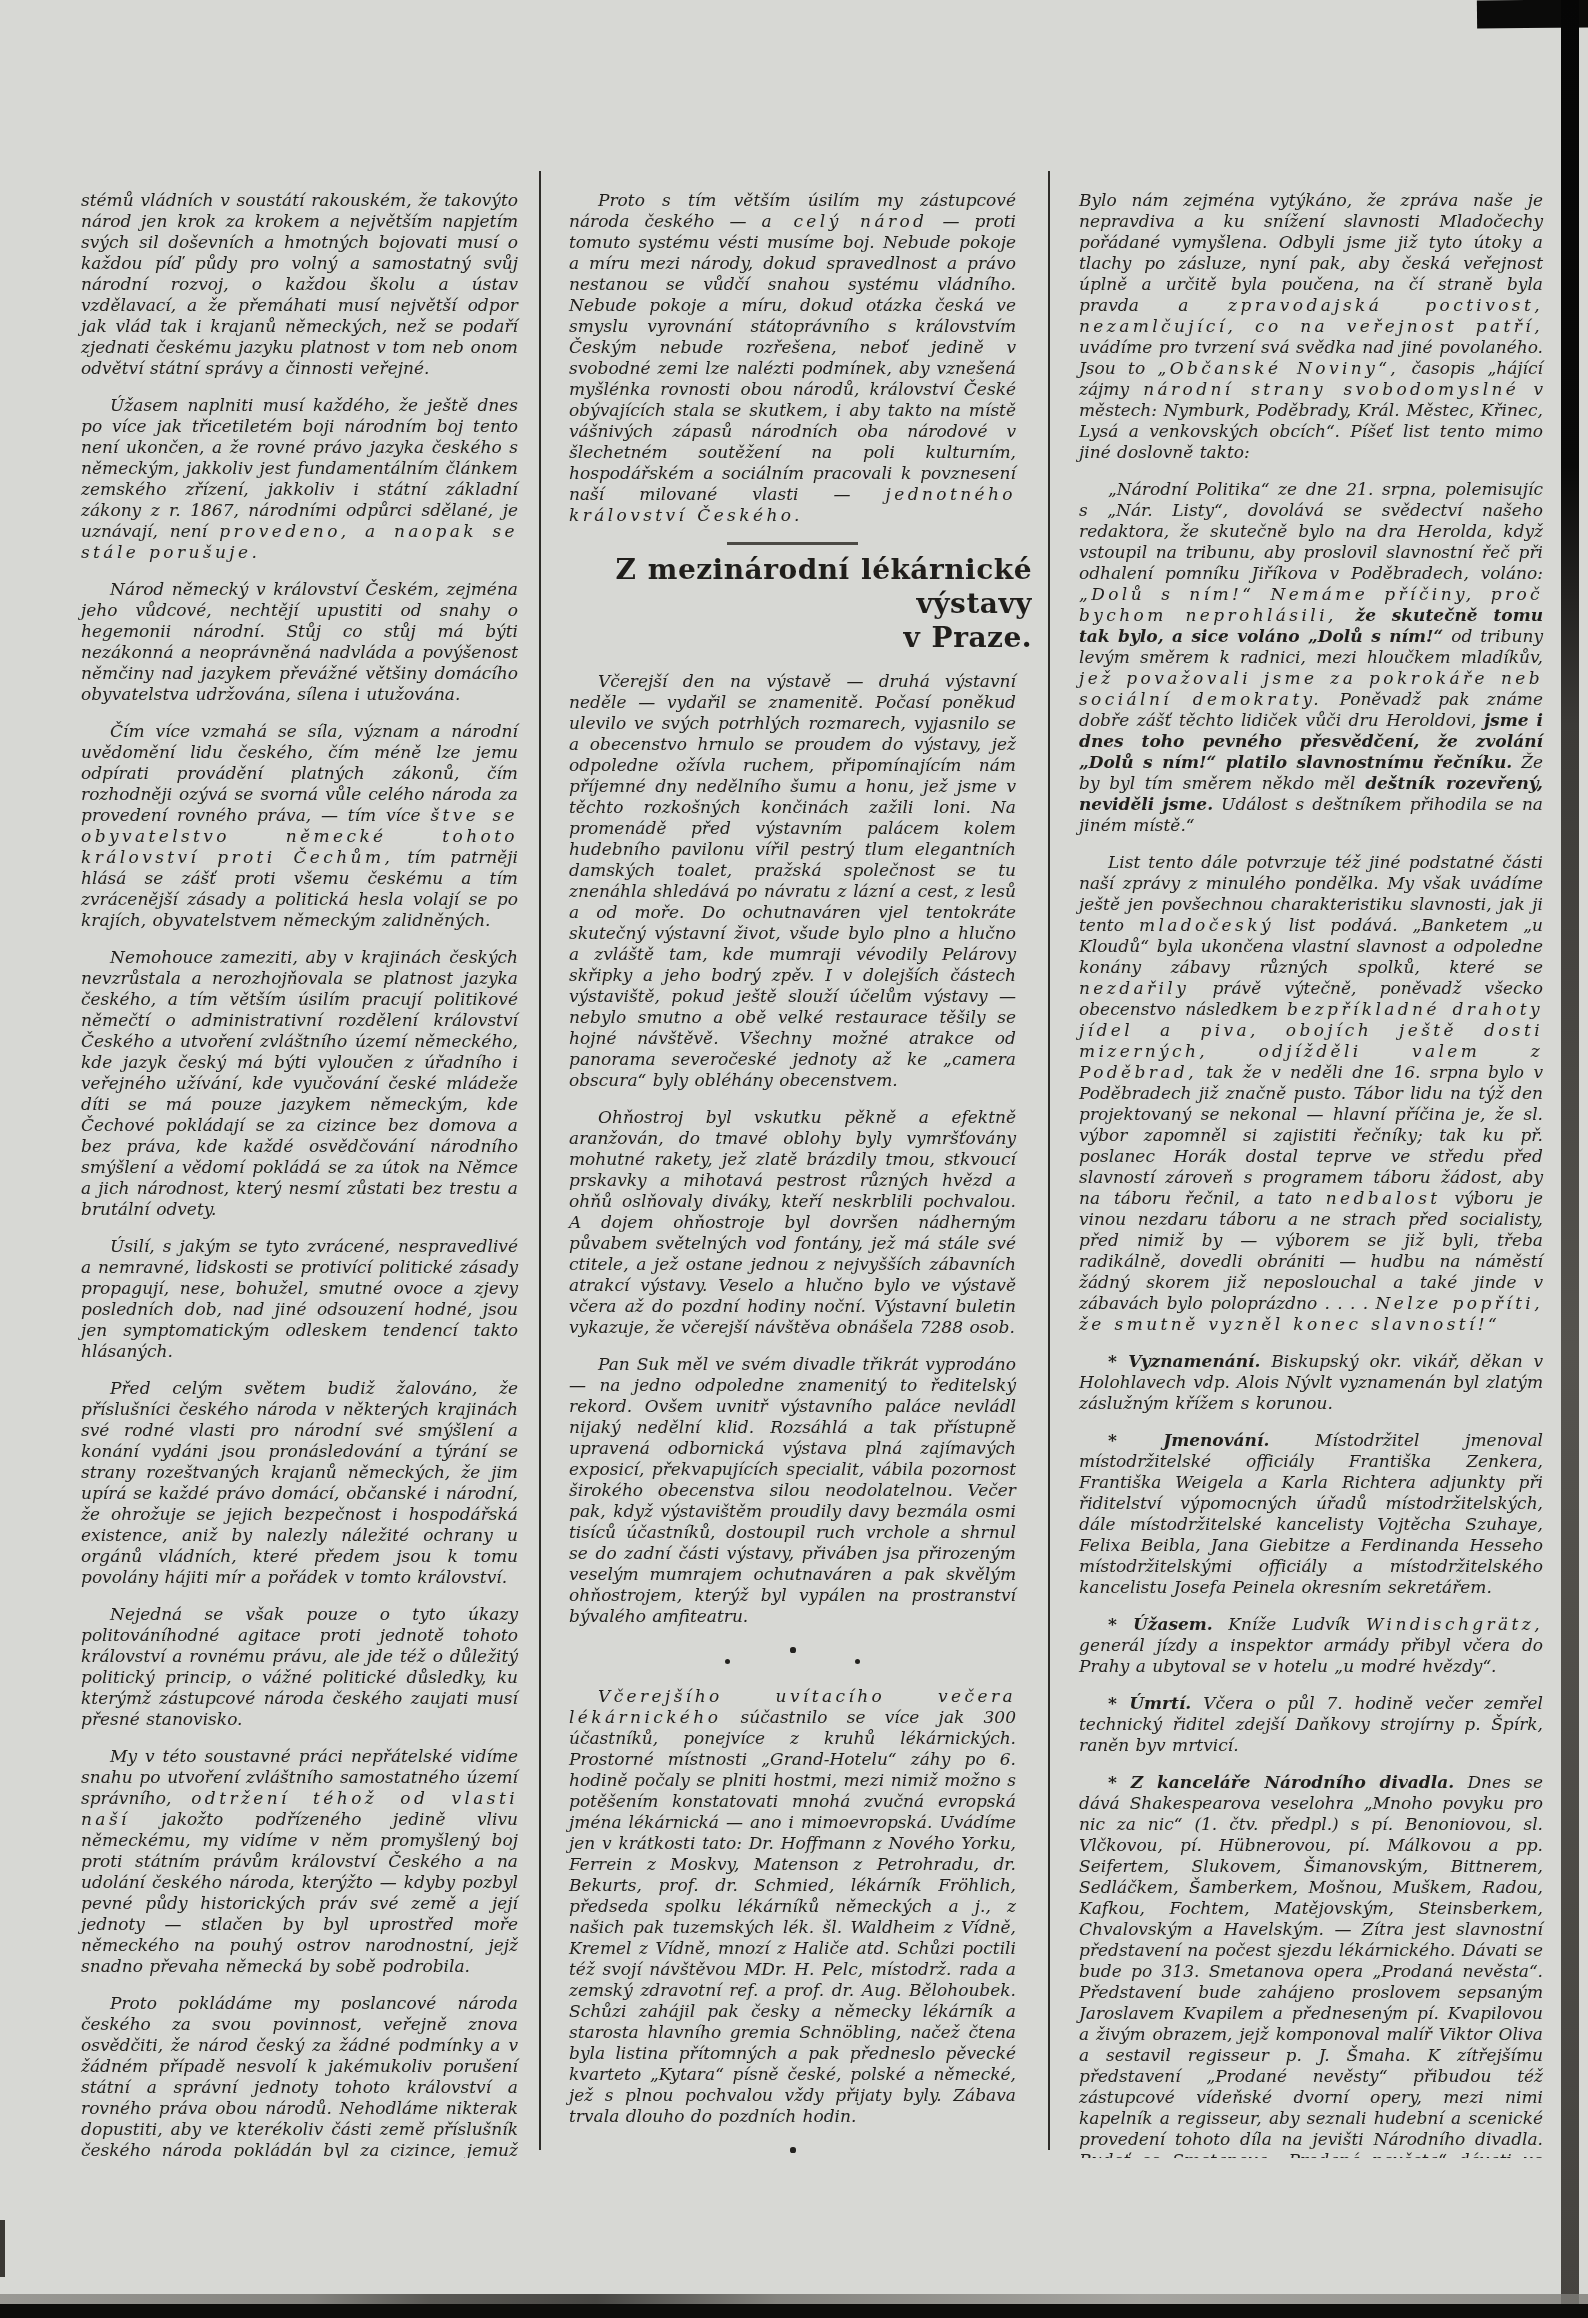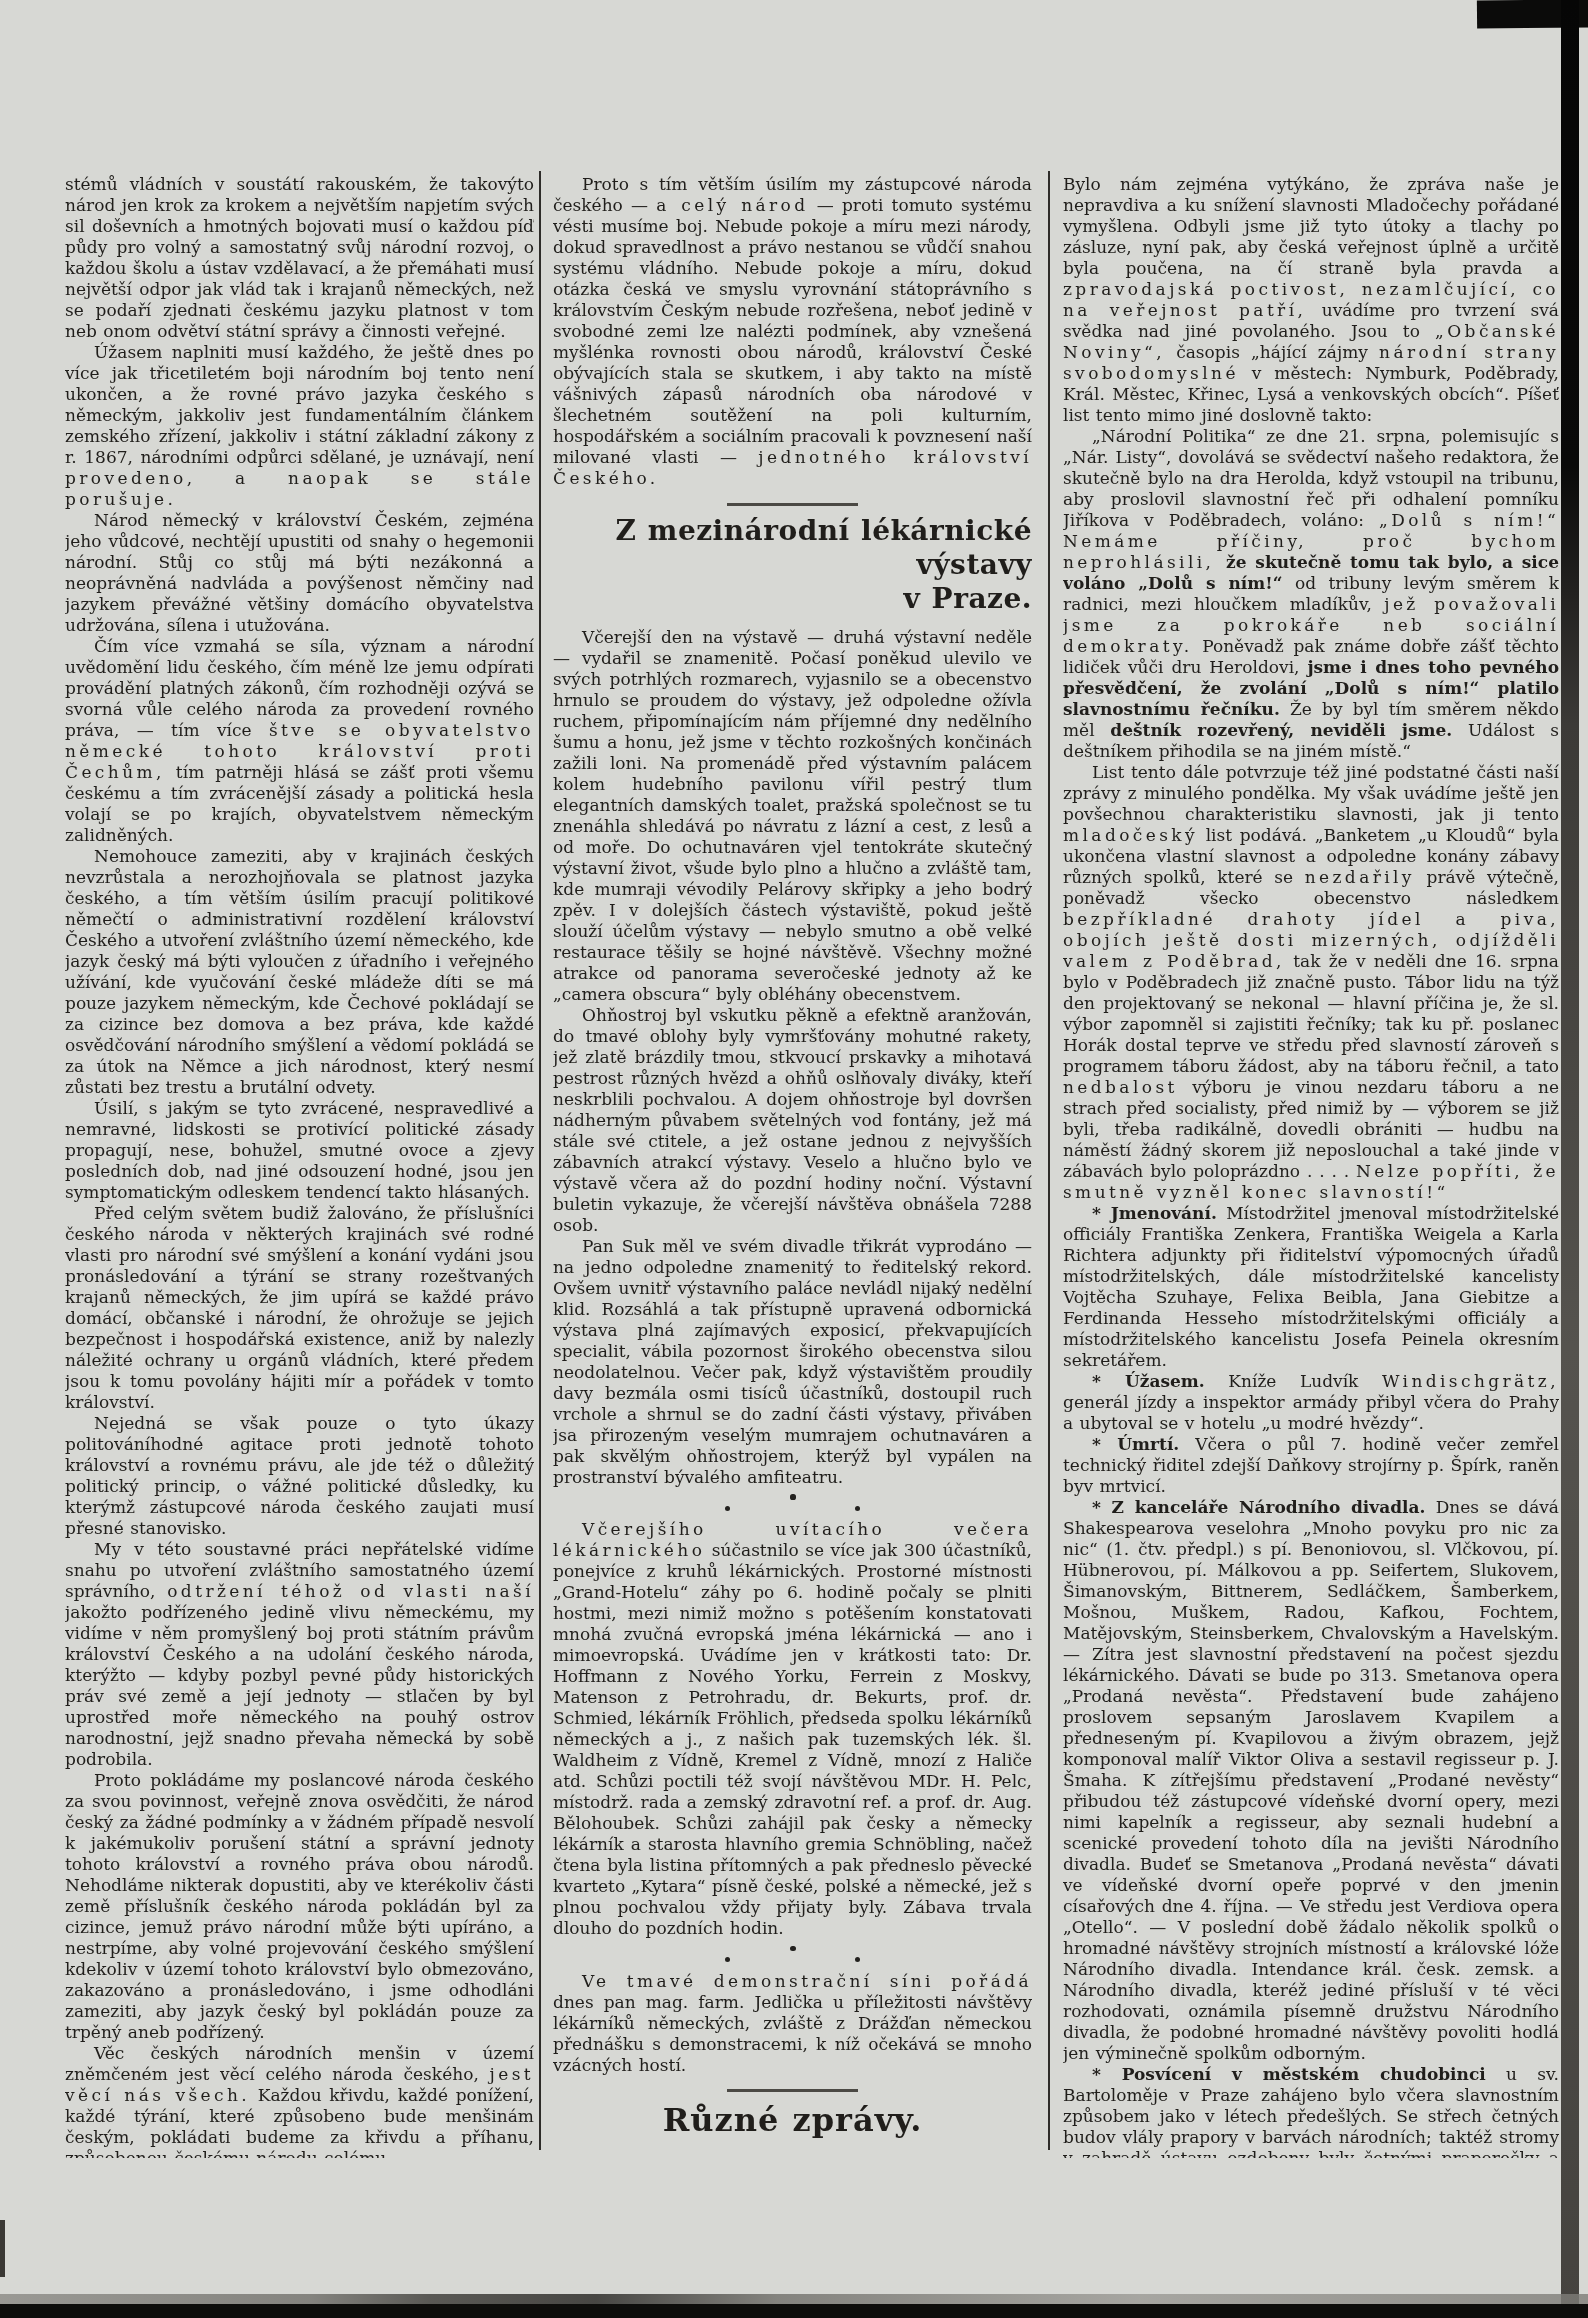--- a/index.html
+++ b/index.html
@@ -10,21 +10,21 @@
     color:#201e1b;
   }
   .column{
     position:absolute;top:174px;height:1984px;overflow:hidden;
     text-align:justify;font-size:17px;line-height:21px;
     word-spacing:1px;
   }
   #col1{left:65px;width:469px;}
   #col2{left:553px;width:479px;}
   #col3{left:1063px;width:496px;}
-  .para{margin:0;text-indent:29px;}
+  .para{margin:16px;text-indent:29px;font-style:italic;}
   .para.noindent{text-indent:0;}
   .seg-spaced{letter-spacing:3.4px;}
   .seg-bold{font-weight:bold;}
   .headline1{
     text-align:right;font-weight:bold;font-size:28px;line-height:34px;
     margin:8.3px 0 11.4px;text-indent:0;white-space:pre-line;letter-spacing:0.5px;
   }
   .headline2{
     text-align:center;font-weight:bold;font-size:32px;line-height:36px;
     margin:9.3px 0 7.3px;text-indent:0;letter-spacing:1px;
@@ -89,20 +89,21 @@
     </div>
     <p class="para"><span class="seg-spaced">Ve tmavé demonstrační síni pořádá</span><span> dnes pan mag. farm. Jedlička u příležitosti návštěvy lékárníků německých, zvláště z Drážďan německou přednášku s demonstracemi, k níž očekává se mnoho vzácných hostí.</span></p>
     <div class="rule-center"></div>
     <div class="headline2">Různé zprávy.</div>
   </div>
 <div id="divider2" class="v-divider"></div>
 <div id="col3" class="column">
     <p class="para noindent"><span>Bylo nám zejména vytýkáno, že zpráva naše je nepravdiva a ku snížení slavnosti Mladočechy pořádané vymyšlena. Odbyli jsme již tyto útoky a tlachy po zásluze, nyní pak, aby česká veřejnost úplně a určitě byla poučena, na čí straně byla pravda a </span><span class="seg-spaced">zpravodajská poctivost, nezamlčující, co na veřejnost patří,</span><span> uvádíme pro tvrzení svá svědka nad jiné povolaného. Jsou to </span><span class="seg-spaced">„Občanské Noviny“,</span><span> časopis „hájící zájmy </span><span class="seg-spaced">národní strany svobodomyslné</span><span> v městech: Nymburk, Poděbrady, Král. Městec, Křinec, Lysá a venkovských obcích“. Píšeť list tento mimo jiné doslovně takto:</span></p>
     <p class="para"><span>„Národní Politika“ ze dne 21. srpna, polemisujíc s „Nár. Listy“, dovolává se svědectví našeho redaktora, že skutečně bylo na dra Herolda, když vstoupil na tribunu, aby proslovil slavnostní řeč při odhalení pomníku Jiříkova v Poděbradech, voláno: </span><span class="seg-spaced">„Dolů s ním!“ Nemáme příčiny, proč bychom neprohlásili, </span><span class="seg-bold">že skutečně tomu tak bylo, a sice voláno „Dolů s ním!“</span><span> od tribuny levým směrem k radnici, mezi hloučkem mladíkův, </span><span class="seg-spaced">jež považovali jsme za pokrokáře neb sociální demokraty.</span><span> Poněvadž pak známe dobře zášť těchto lidiček vůči dru Heroldovi, </span><span class="seg-bold">jsme i dnes toho pevného přesvědčení, že zvolání „Dolů s ním!“ platilo slavnostnímu řečníku.</span><span> Že by byl tím směrem někdo měl </span><span class="seg-bold">deštník rozevřený, neviděli jsme.</span><span> Událost s deštníkem přihodila se na jiném místě.“</span></p>
     <p class="para"><span>List tento dále potvrzuje též jiné podstatné části naší zprávy z minulého pondělka. My však uvádíme ještě jen povšechnou charakteristiku slavnosti, jak ji tento </span><span class="seg-spaced">mladočeský</span><span> list podává. „Banketem „u Kloudů“ byla ukončena vlastní slavnost a odpoledne konány zábavy různých spolků, které se </span><span class="seg-spaced">nezdařily</span><span> právě výtečně, poněvadž všecko obecenstvo následkem </span><span class="seg-spaced">bezpříkladné drahoty jídel a piva, obojích ještě dosti mizerných, odjížděli valem z Poděbrad,</span><span> tak že v neděli dne 16. srpna bylo v Poděbradech již značně pusto. Tábor lidu na týž den projektovaný se nekonal — hlavní příčina je, že sl. výbor zapomněl si zajistiti řečníky; tak ku př. poslanec Horák dostal teprve ve středu před slavností zároveň s programem táboru žádost, aby na táboru řečnil, a tato </span><span class="seg-spaced">nedbalost</span><span> výboru je vinou nezdaru táboru a ne strach před socialisty, před nimiž by — výborem se již byli, třeba radikálně, dovedli obrániti — hudbu na náměstí žádný skorem již neposlouchal a také jinde v zábavách bylo poloprázdno . . . . </span><span class="seg-spaced">Nelze popříti, že smutně vyzněl konec slavností!“</span></p>
+    <p class="para"><span class="seg-bold">* Vyznamenání.</span><span> Biskupský okr. vikář, děkan v Holohlavech vdp. Alois Nývlt vyznamenán byl zlatým záslužným křížem s korunou.</span></p>
     <p class="para"><span class="seg-bold">* Jmenování.</span><span> Místodržitel jmenoval místodržitelské officiály Františka Zenkera, Františka Weigela a Karla Richtera adjunkty při řiditelství výpomocných úřadů místodržitelských, dále místodržitelské kancelisty Vojtěcha Szuhaye, Felixa Beibla, Jana Giebitze a Ferdinanda Hesseho místodržitelskými officiály a místodržitelského kancelistu Josefa Peinela okresním sekretářem.</span></p>
     <p class="para"><span class="seg-bold">* Úžasem.</span><span> Kníže Ludvík </span><span class="seg-spaced">Windischgrätz,</span><span> generál jízdy a inspektor armády přibyl včera do Prahy a ubytoval se v hotelu „u modré hvězdy“.</span></p>
     <p class="para"><span class="seg-bold">* Úmrtí.</span><span> Včera o půl 7. hodině večer zemřel technický řiditel zdejší Daňkovy strojírny p. Špírk, raněn byv mrtvicí.</span></p>
     <p class="para"><span class="seg-bold">* Z kanceláře Národního divadla.</span><span> Dnes se dává Shakespearova veselohra „Mnoho povyku pro nic za nic“ (1. čtv. předpl.) s pí. Benoniovou, sl. Vlčkovou, pí. Hübnerovou, pí. Málkovou a pp. Seifertem, Slukovem, Šimanovským, Bittnerem, Sedláčkem, Šamberkem, Mošnou, Muškem, Radou, Kafkou, Fochtem, Matějovským, Steinsberkem, Chvalovským a Havelským. — Zítra jest slavnostní představení na počest sjezdu lékárnického. Dávati se bude po 313. Smetanova opera „Prodaná nevěsta“. Představení bude zahájeno proslovem sepsaným Jaroslavem Kvapilem a předneseným pí. Kvapilovou a živým obrazem, jejž komponoval malíř Viktor Oliva a sestavil regisseur p. J. Šmaha. K zítřejšímu představení „Prodané nevěsty“ přibudou též zástupcové vídeňské dvorní opery, mezi nimi kapelník a regisseur, aby seznali hudební a scenické provedení tohoto díla na jevišti Národního divadla. Budeť se Smetanova „Prodaná nevěsta“ dávati ve vídeňské dvorní opeře poprvé v den jmenin císařových dne 4. října. — Ve středu jest Verdiova opera „Otello“. — V poslední době žádalo několik spolků o hromadné návštěvy strojních místností a královské lóže Národního divadla. Intendance král. česk. zemsk. a Národního divadla, kteréž jediné přísluší v té věci rozhodovati, oznámila písemně družstvu Národního divadla, že podobné hromadné návštěvy povoliti hodlá jen výminečně spolkům odborným.</span></p>
     <p class="para"><span class="seg-bold">* Posvícení v městském chudobinci</span><span> u sv. Bartoloměje v Praze zahájeno bylo včera slavnostním způsobem jako v létech předešlých. Se střech četných budov vlály prapory v barvách národních; taktéž stromy v zahradě ústavu ozdobeny byly četnými praporečky a pestrými lampiony. Útulná místa na schodišti a na chodbách proměněna byla dovednou</span></p>
   </div>
 
 <div class="tr-smudge"></div>
 <div class="right-scan-bar"></div>
 <div class="bottom-smudge"></div>

